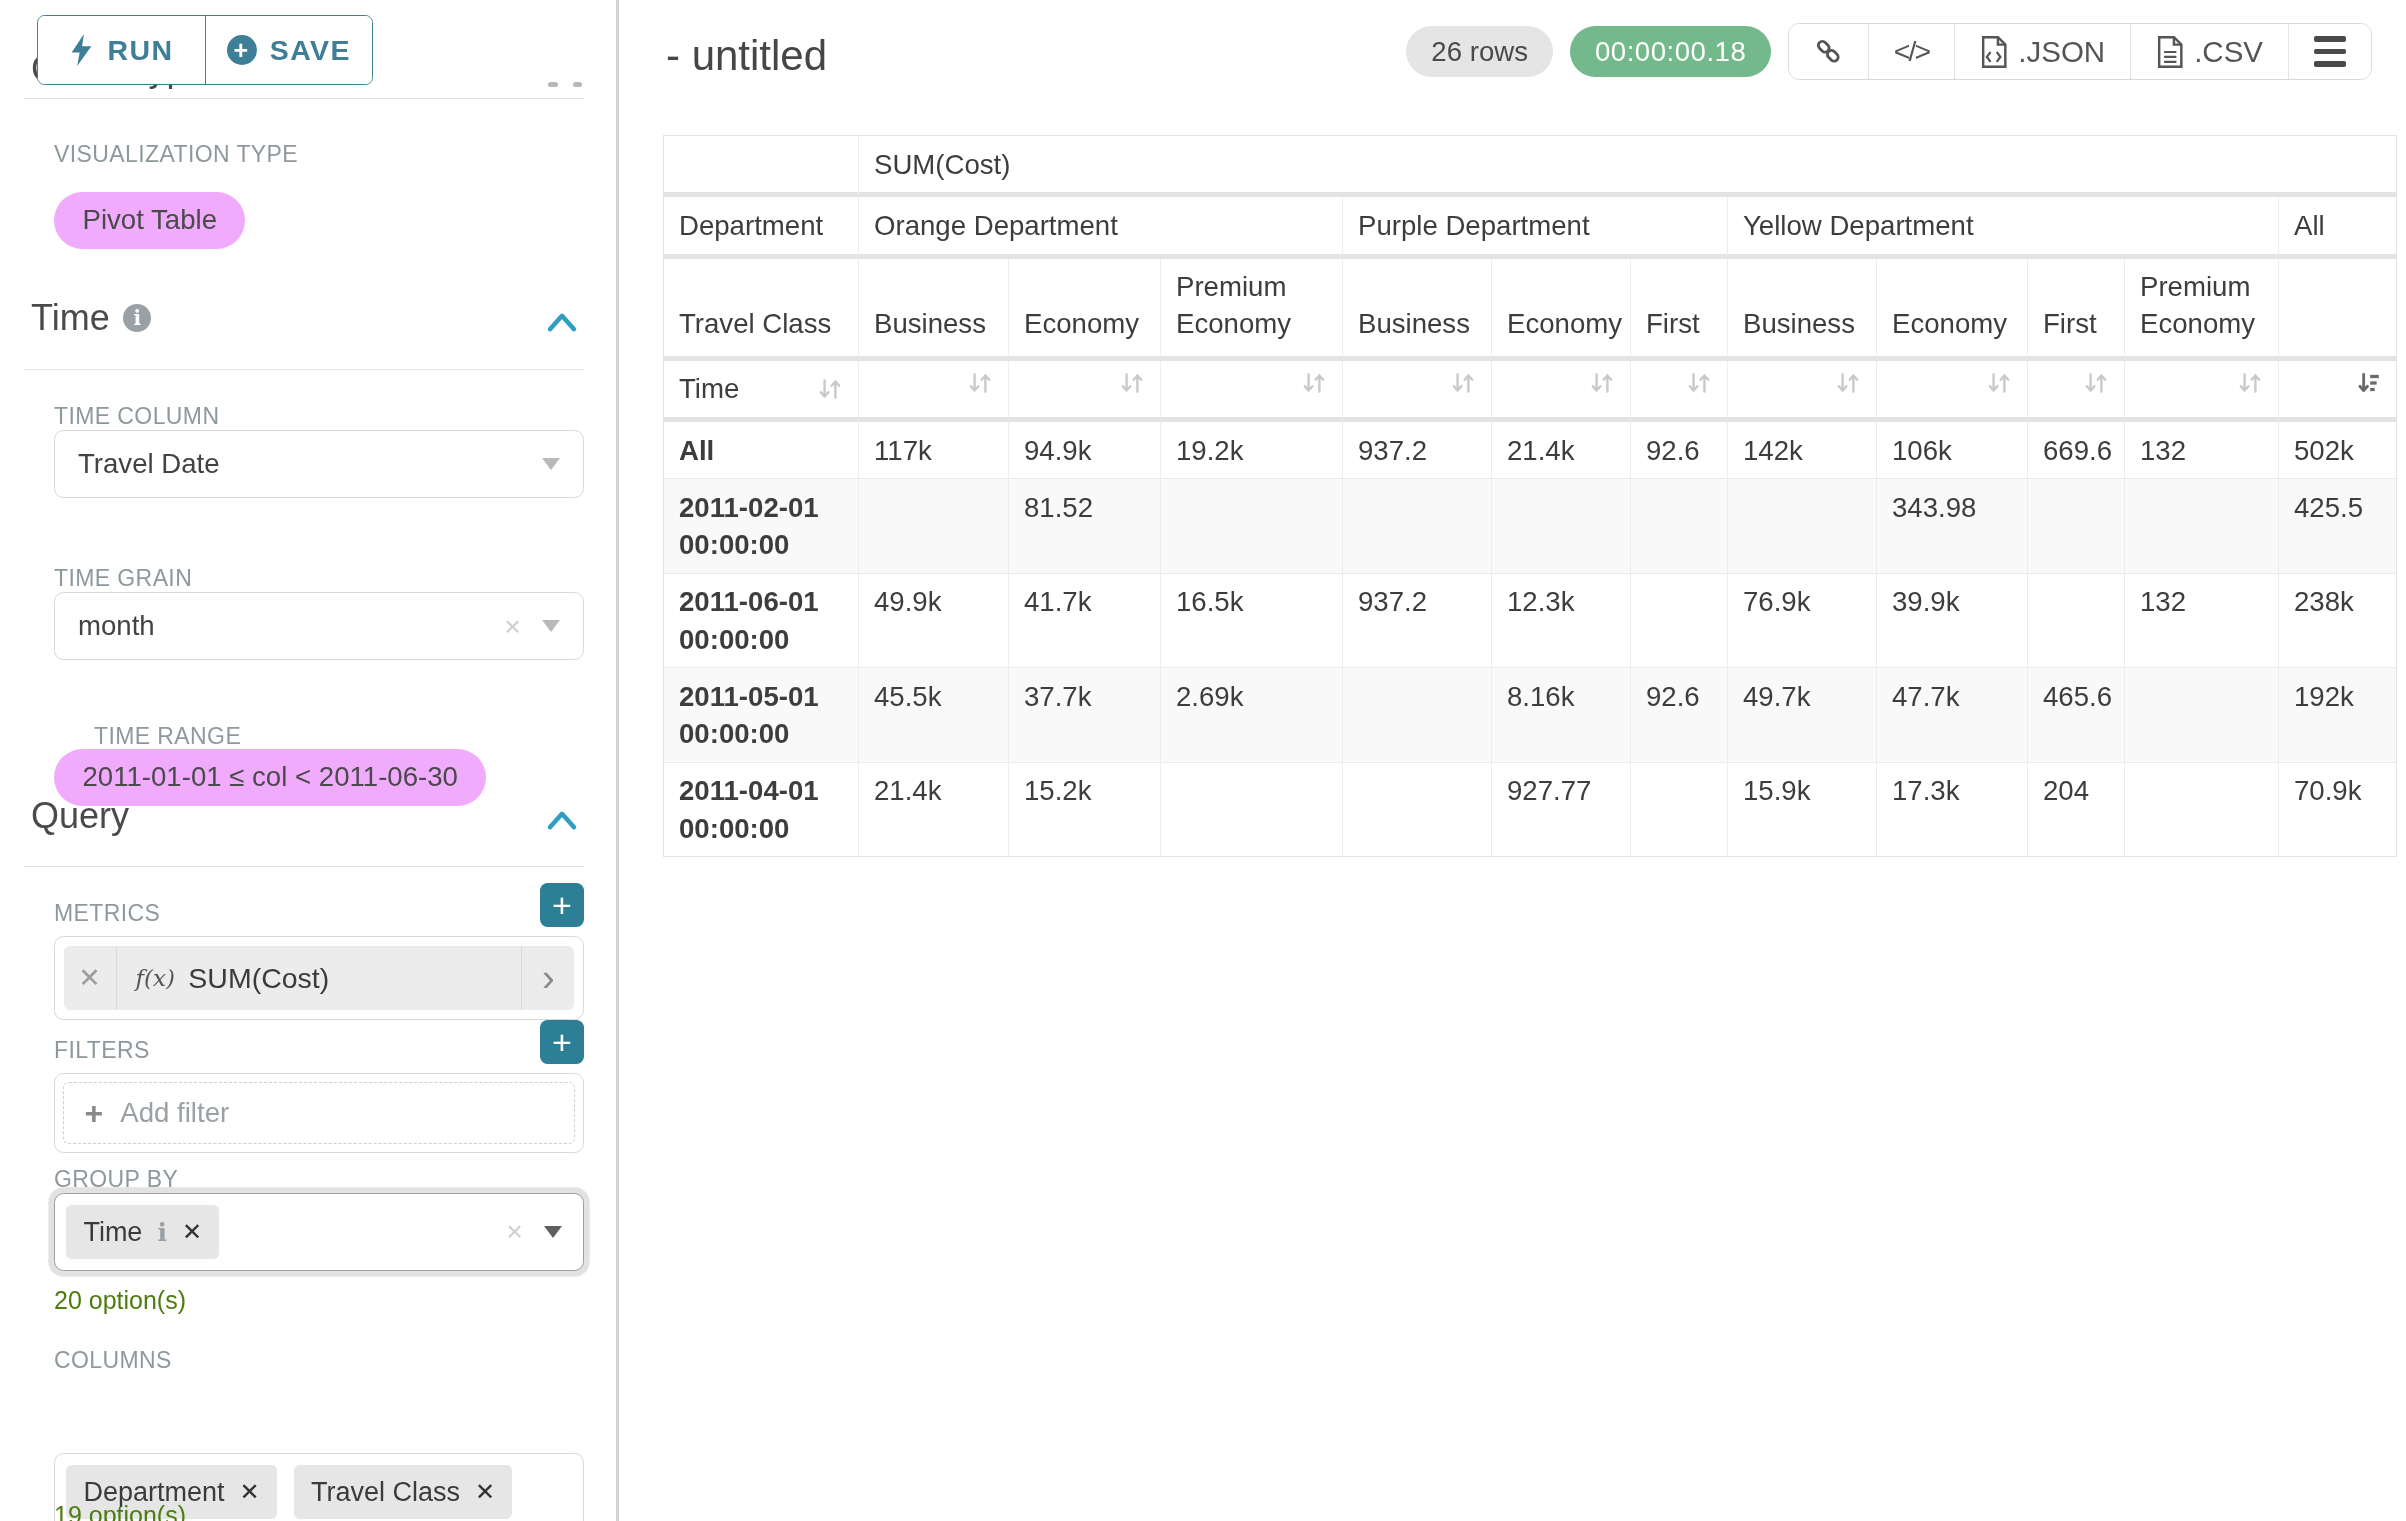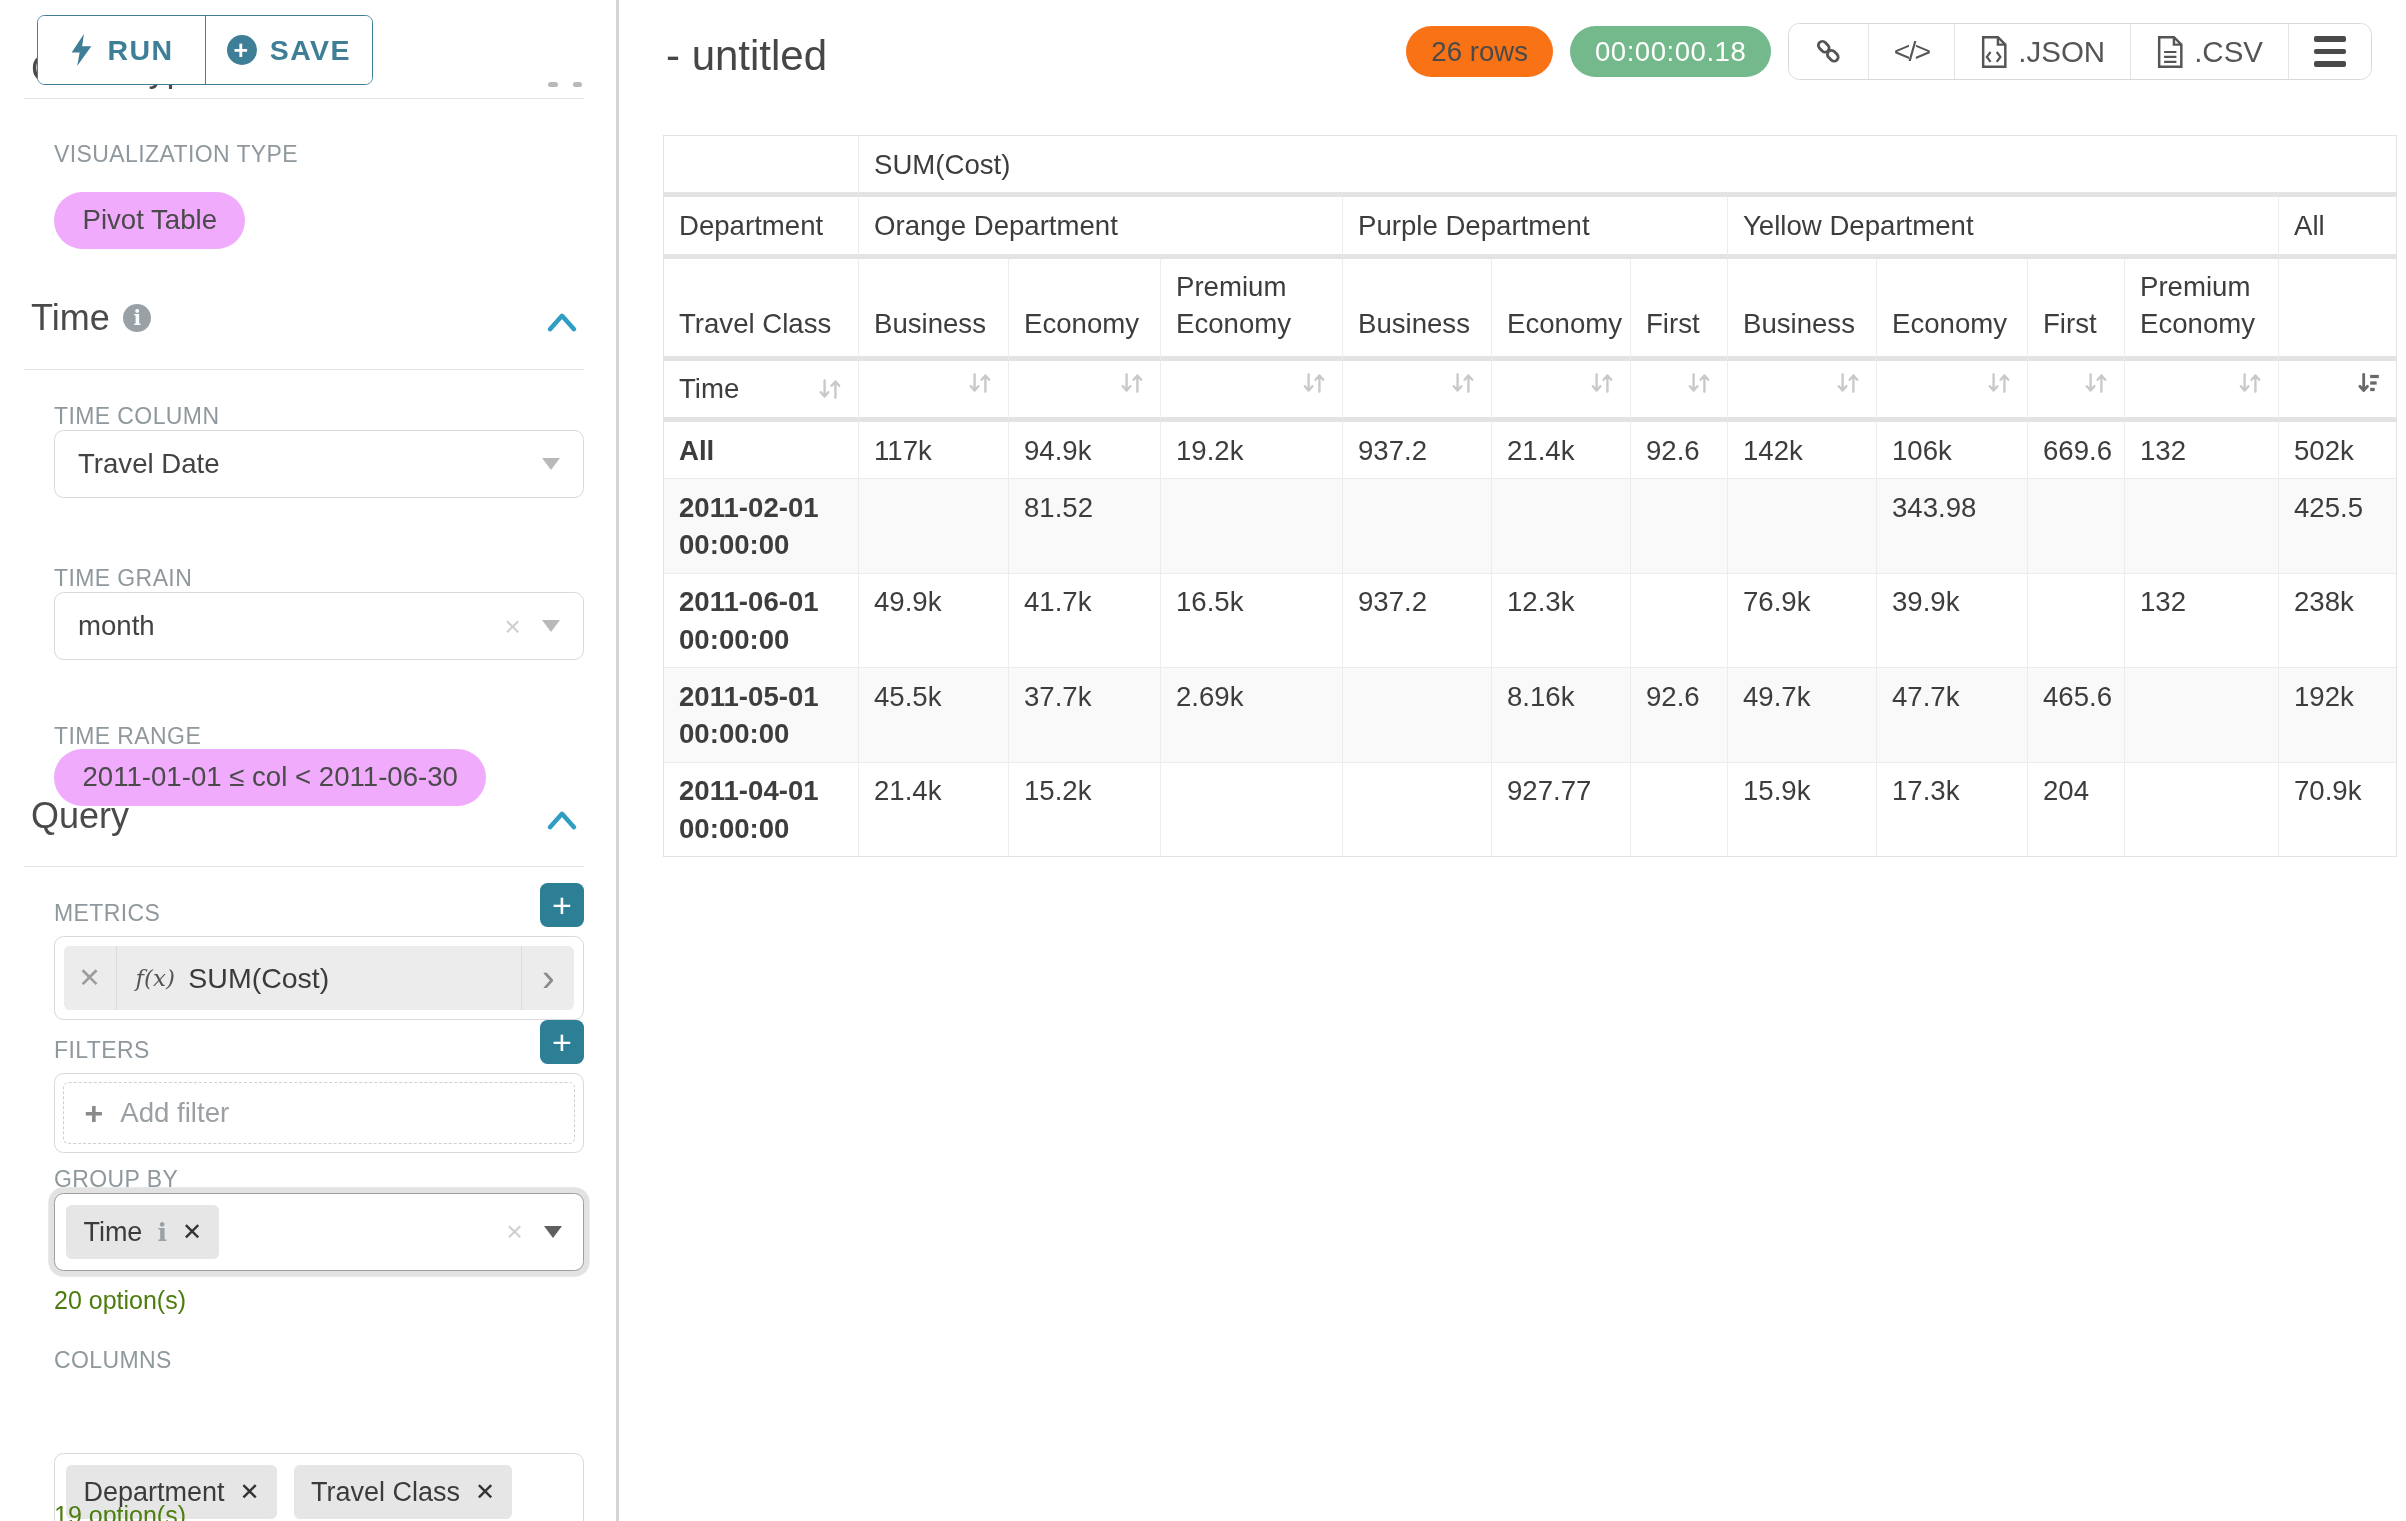--- a/index.html
+++ b/index.html
@@ -74,21 +74,21 @@
   .tag .tag-x { color:#333; font-weight:700; font-size:24px; cursor:pointer; }
   .tagbox .rightctl { position:absolute; right:21px; display:flex; align-items:center; }
   .optcount { font-size:25px; color:#4d7c0f; }
 
   
   #main { position:absolute; left:619px; top:0; right:0; height:1522px; background:#fff; }
   #chart-title { left:47px; top:32px; font-size:42px; color:#464646; }
 
   #badges { top:23px; right:34px; display:flex; align-items:center; gap:17px; }
   .badge { border-radius:950px; padding:9.5px 25px; font-size:27.6px; }
-  .badge.rows { background:#f97316; color:#4a4a4a; }
+  .badge.rows { background:#e5e5e5; color:#4a4a4a; }
   .badge.timer { background:#74b98b; color:#fff; letter-spacing:0.5px; }
   .btn-group { display:flex; align-items:stretch; height:57px; border:1.9px solid #d9d9d9; border-radius:11.4px;
     background:#fff; overflow:hidden; }
   .btn-group > button { background:#fff; border:none; cursor:pointer; display:flex; align-items:center;
     justify-content:center; gap:9.5px; padding:0 25px; font-size:29.5px; color:#555; font-family:inherit; }
   .btn-group > button + button { border-left:1.9px solid #e4e4e4; }
   .code-glyph { font-size:28.5px; color:#555; letter-spacing:-1.9px; }
   .hamburger { display:flex; flex-direction:column; gap:6.7px; }
   .hamburger i { width:32px; height:5.7px; background:#4a4a4a; border-radius:1.9px; }
 
@@ -155,21 +155,21 @@
     <span class="caret-dn"></span>
   </div>
 
   <div class="abs fieldlabel ctl-left" style="top:565px;">TIME GRAIN</div>
   <div class="abs ctl-left selectbox" style="top:592px;">
     <span class="grow">month</span>
     <span class="clear-x">×</span>
     <span class="caret-dn"></span>
   </div>
 
-  <div class="abs fieldlabel ctl-left" style="top:723px;">TIME RANGE</div>
+  <div class="abs fieldlabel ctl-left" style="top:723px;margin-left:40px;">TIME RANGE</div>
   <div class="abs ctl-left" style="top:749px;">
     <span class="pill-gray">2011-01-01 ≤ col &lt; 2011-06-30</span>
   </div>
 
   <div class="abs head-left section-head" style="top:795px;">
     <span class="side-heading">Query</span>
   </div>
   <div class="abs chev-up" style="top:808px;">
     <svg width="32" height="25" viewBox="0 0 24 18">
         <polyline points="3,14 12,4 21,14" fill="none" stroke="#2F9EC2" stroke-width="3.4" stroke-linecap="round" stroke-linejoin="round"></polyline>

